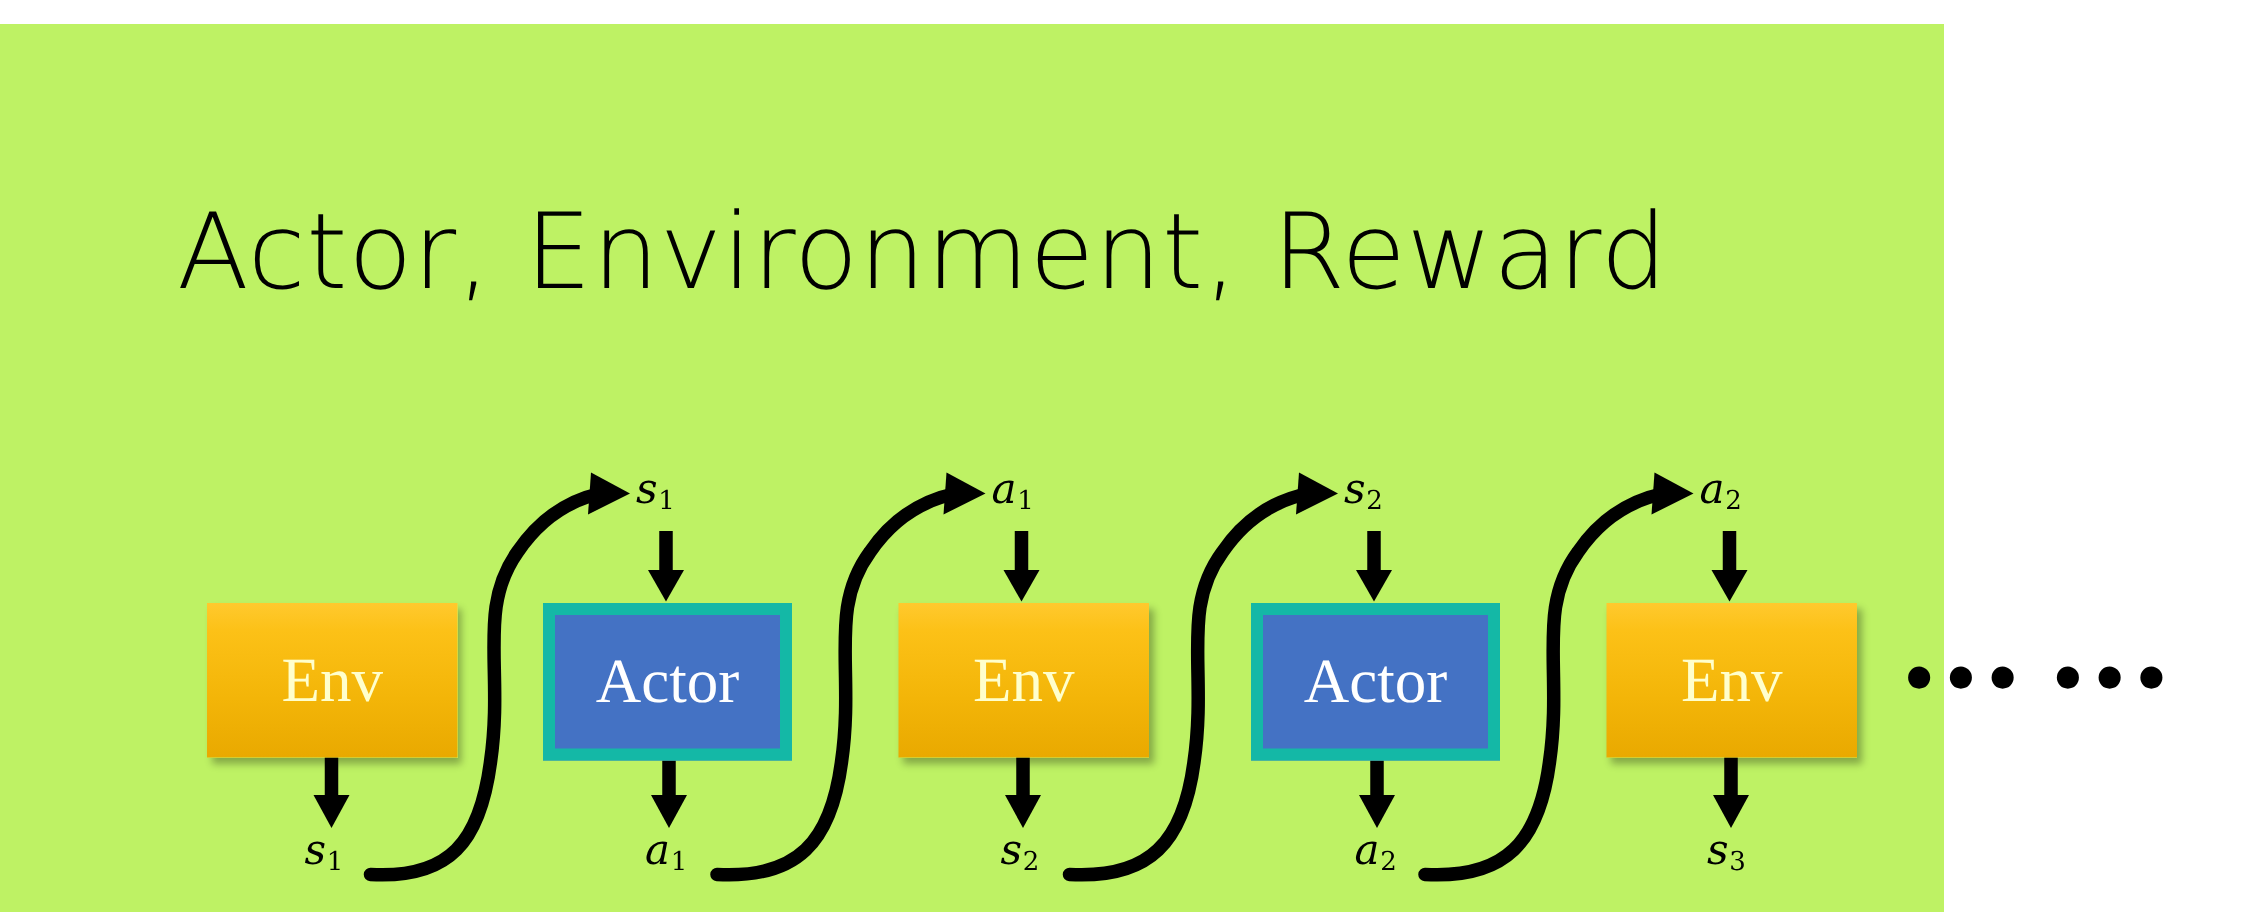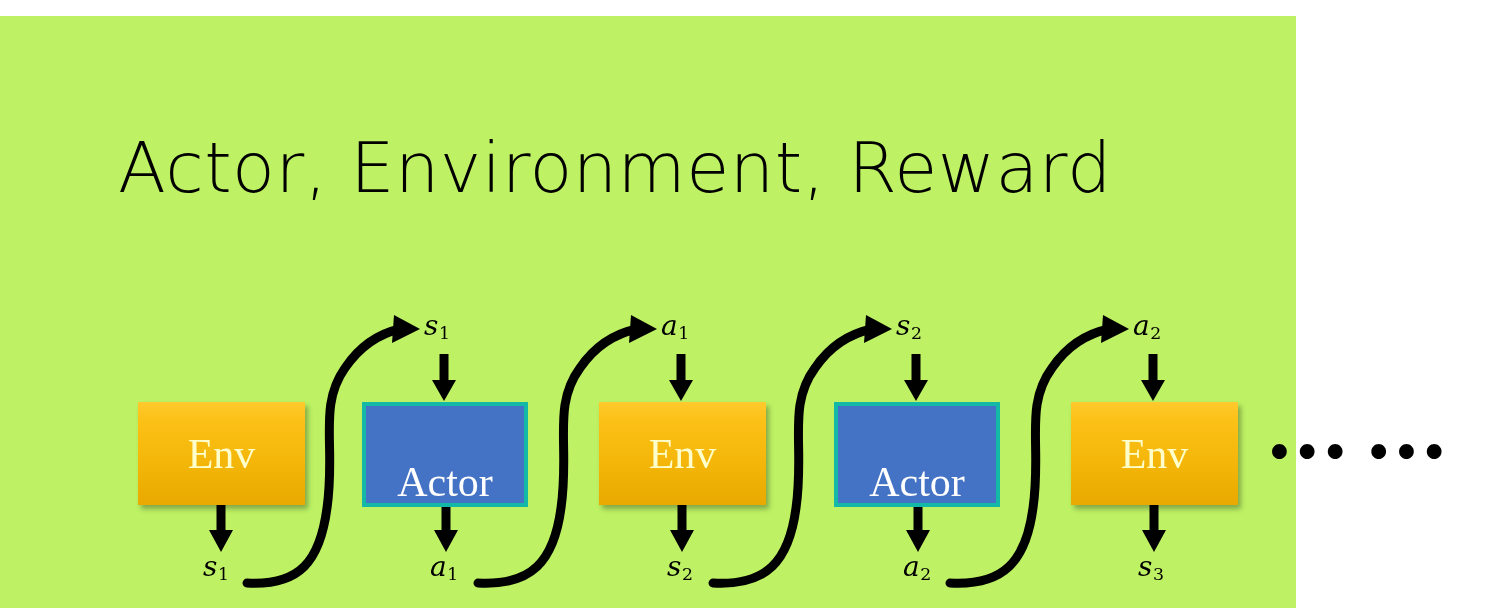--- a/index.html
+++ b/index.html
@@ -66,22 +66,21 @@
     background: linear-gradient(to bottom, #FFC92E 0%, #FCC117 18%, #F3B508 62%, #E9A900 100%);
     border: none;
     box-shadow: 3px 4px 5px rgba(0,0,0,0.30);
   }
   .node.env .node-label {
     color: #FFFFCC;
   }
 
   .node.actor {
     background: #4472C4;
-    border: 4px solid #14b8a6;
-    align-items: flex-end;
+    border: 8px solid #14b8a6;
   }
   .node.actor .node-label {
     color: #FFFFFF;
   }
 
   
   .math-label {
     position: absolute;
     font-family: "DejaVu Serif", "Liberation Serif", serif;
     font-style: italic;

